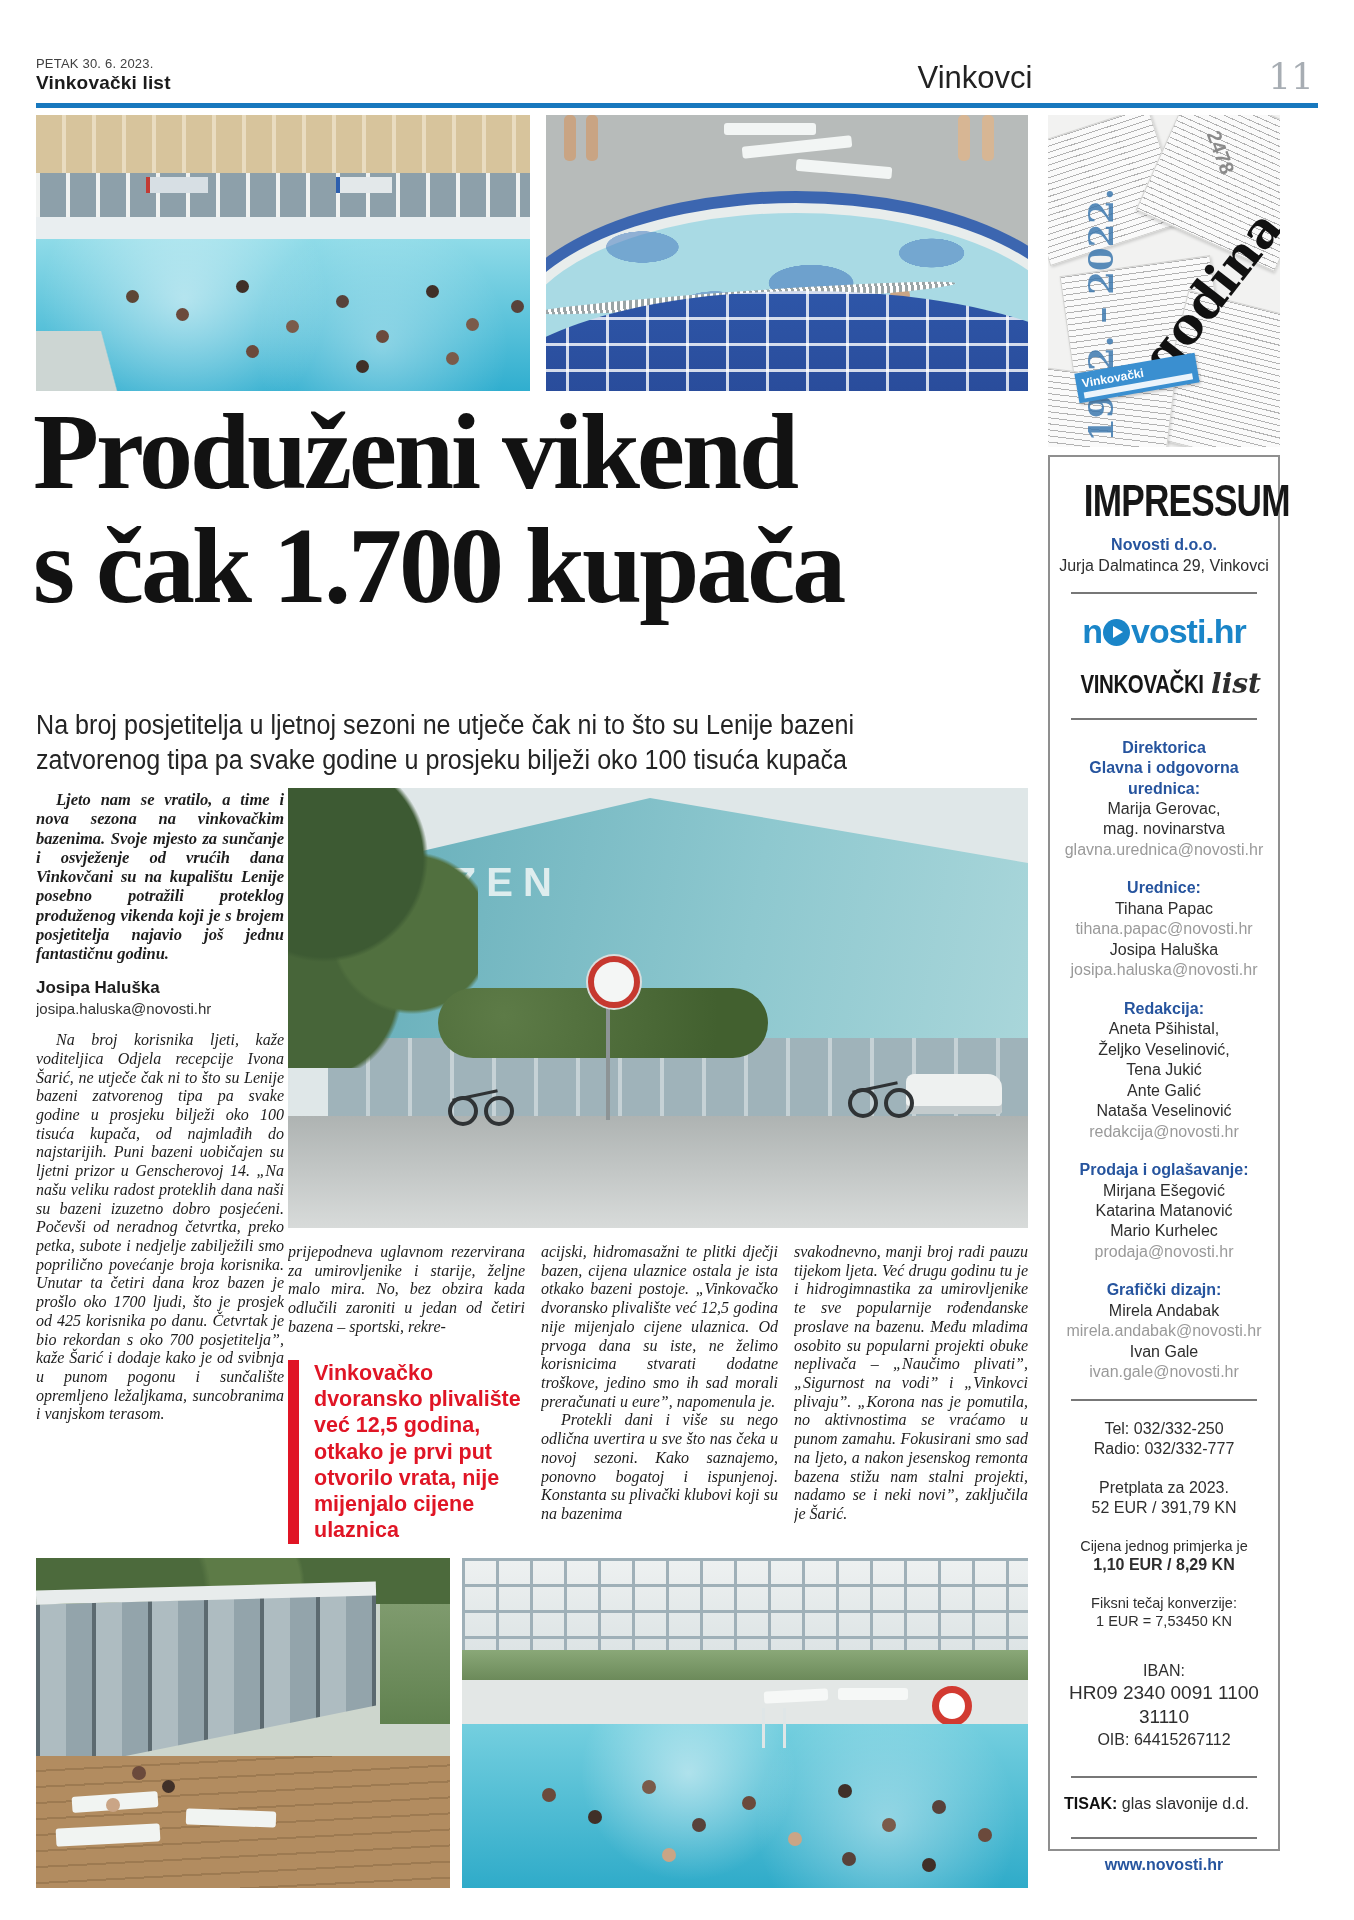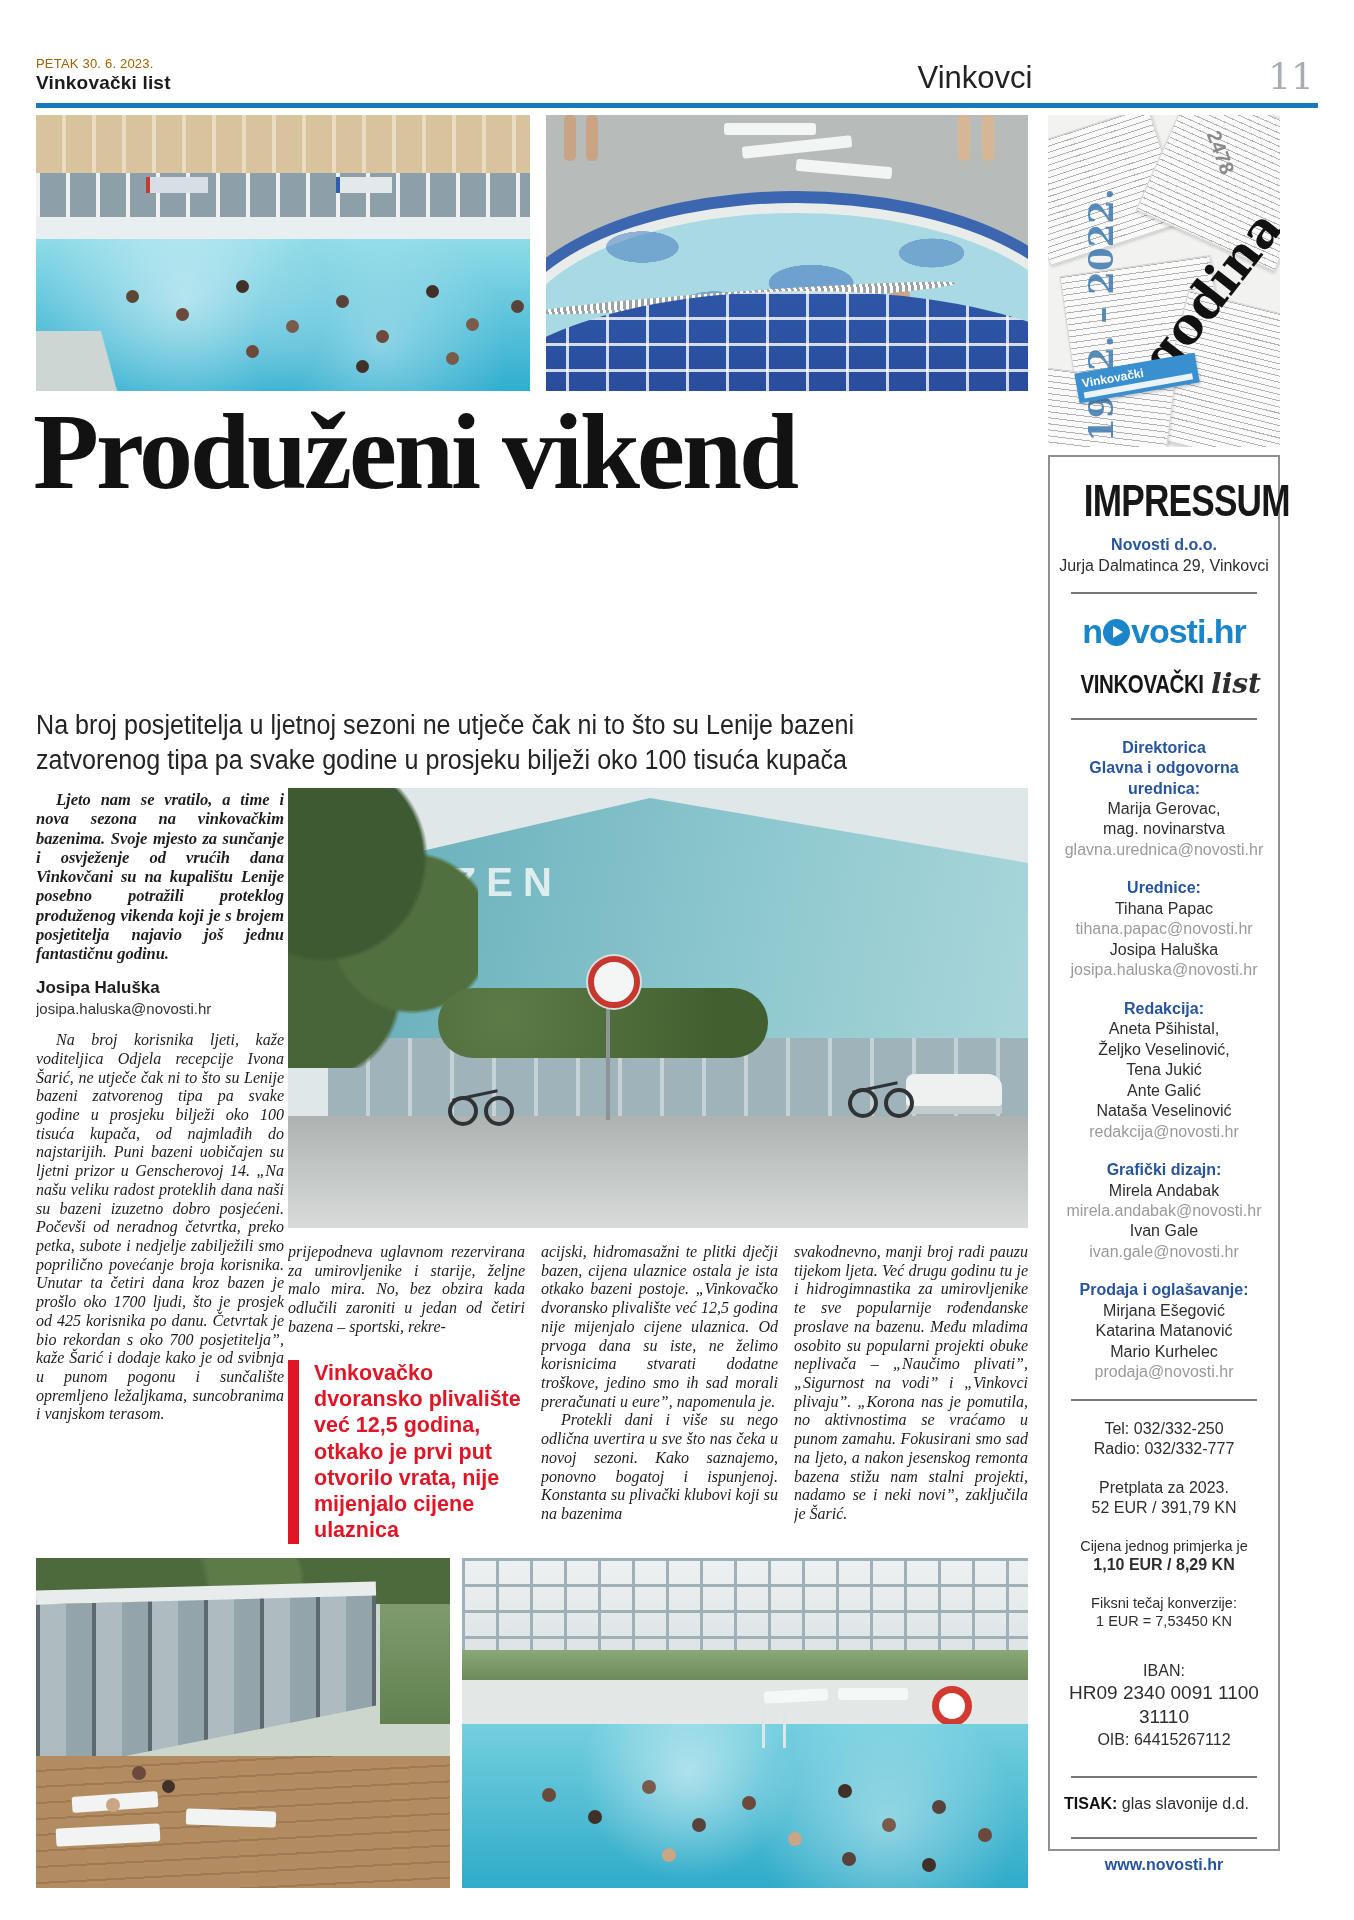--- a/index.html
+++ b/index.html
@@ -1,21 +1,21 @@
 <!DOCTYPE html>
 <html><head>
 <meta charset="utf-8">
 <style>
   html,body{margin:0;padding:0;background:#ffffff;}
   #page{position:relative;width:1354px;height:1920px;background:#fff;overflow:hidden;
         font-family:"Liberation Sans",sans-serif;color:#1c1c1c;}
   .abs{position:absolute;}
 
   
-  .hdr-date{left:36px;top:56px;font-size:13px;color:#a16207;letter-spacing:.2px;}
+  .hdr-date{left:36px;top:56px;font-size:13px;color:#404040;letter-spacing:.2px;}
   .hdr-paper{left:36px;top:72px;font-size:19px;font-weight:700;color:#1b1b1b;letter-spacing:.2px;}
   .hdr-section{left:875px;top:60px;width:200px;text-align:center;font-size:31px;font-weight:500;color:#222;}
   .hdr-pagenum{right:40px;top:56px;font-size:36px;color:#a7adb3;font-family:"DejaVu Serif",serif;font-weight:300;}
   .hdr-rule{left:36px;top:103px;width:1282px;height:5px;background:#1878be;}
 
   
   .photo{position:absolute;overflow:hidden;background:#cfd6d8;}
   .dot{position:absolute;border-radius:50%;}
 
   
@@ -212,20 +212,21 @@
     <div class="scrap" style="left:120px;top:190px;width:140px;height:150px;transform:rotate(14deg);"></div>
     <div class="scrap" style="left:-10px;top:260px;width:130px;height:90px;transform:rotate(7deg);"></div>
     <div class="frag">2478</div>
     <div class="godina">godina</div>
     <div class="years">1952. – 2022.</div>
     <div class="vllabel"><span>Vinkovački</span><i></i></div>
   </div>
 
   <div class="abs headline">
     <div>Produženi vikend</div>
+    <div>s čak 1.700 kupača</div>
   </div>
   <div class="abs subhead">
     <div>Na broj posjetitelja u ljetnoj sezoni ne utječe čak ni to što su Lenije bazeni</div>
     <div>zatvorenog tipa pa svake godine u prosjeku bilježi oko 100 tisuća kupača</div>
   </div>
 
   <div class="col" id="col1">
     <p class="lead">Ljeto nam se vratilo, a time i nova sezona na vinkovačkim bazenima. Svoje mjesto za sunčanje i osvježenje od vrućih dana Vinkovčani su na kupalištu Lenije posebno potražili proteklog produženog vikenda koji je s brojem posjetitelja najavio još jednu fantastičnu godinu.</p>
     <div class="byline">
       <span class="nm">Josipa Haluška</span>
@@ -322,33 +323,33 @@
     <div class="sec">
       <div class="blue">Redakcija:</div>
       <div>Aneta Pšihistal,</div>
       <div>Željko Veselinović,</div>
       <div>Tena Jukić</div>
       <div>Ante Galić</div>
       <div>Nataša Veselinović</div>
       <div class="gray">redakcija@novosti.hr</div>
     </div>
     <div class="sec">
+      <div class="blue">Prodaja i oglašavanje:</div>
+      <div>Mirjana Ešegović</div>
+      <div>Katarina Matanović</div>
+      <div>Mario Kurhelec</div>
+      <div class="gray">prodaja@novosti.hr</div>
+    </div>
+    <div class="sec">
       <div class="blue">Grafički dizajn:</div>
       <div>Mirela Andabak</div>
       <div class="gray">mirela.andabak@novosti.hr</div>
       <div>Ivan Gale</div>
       <div class="gray">ivan.gale@novosti.hr</div>
     </div>
-    <div class="sec">
-      <div class="blue">Prodaja i oglašavanje:</div>
-      <div>Mirjana Ešegović</div>
-      <div>Katarina Matanović</div>
-      <div>Mario Kurhelec</div>
-      <div class="gray">prodaja@novosti.hr</div>
-    </div>
     <hr>
     <div class="sec">
       <div>Tel: 032/332-250</div>
       <div>Radio: 032/332-777</div>
     </div>
     <div class="sec">
       <div>Pretplata za 2023.</div>
       <div>52 EUR / 391,79 KN</div>
     </div>
     <div class="sec small">

